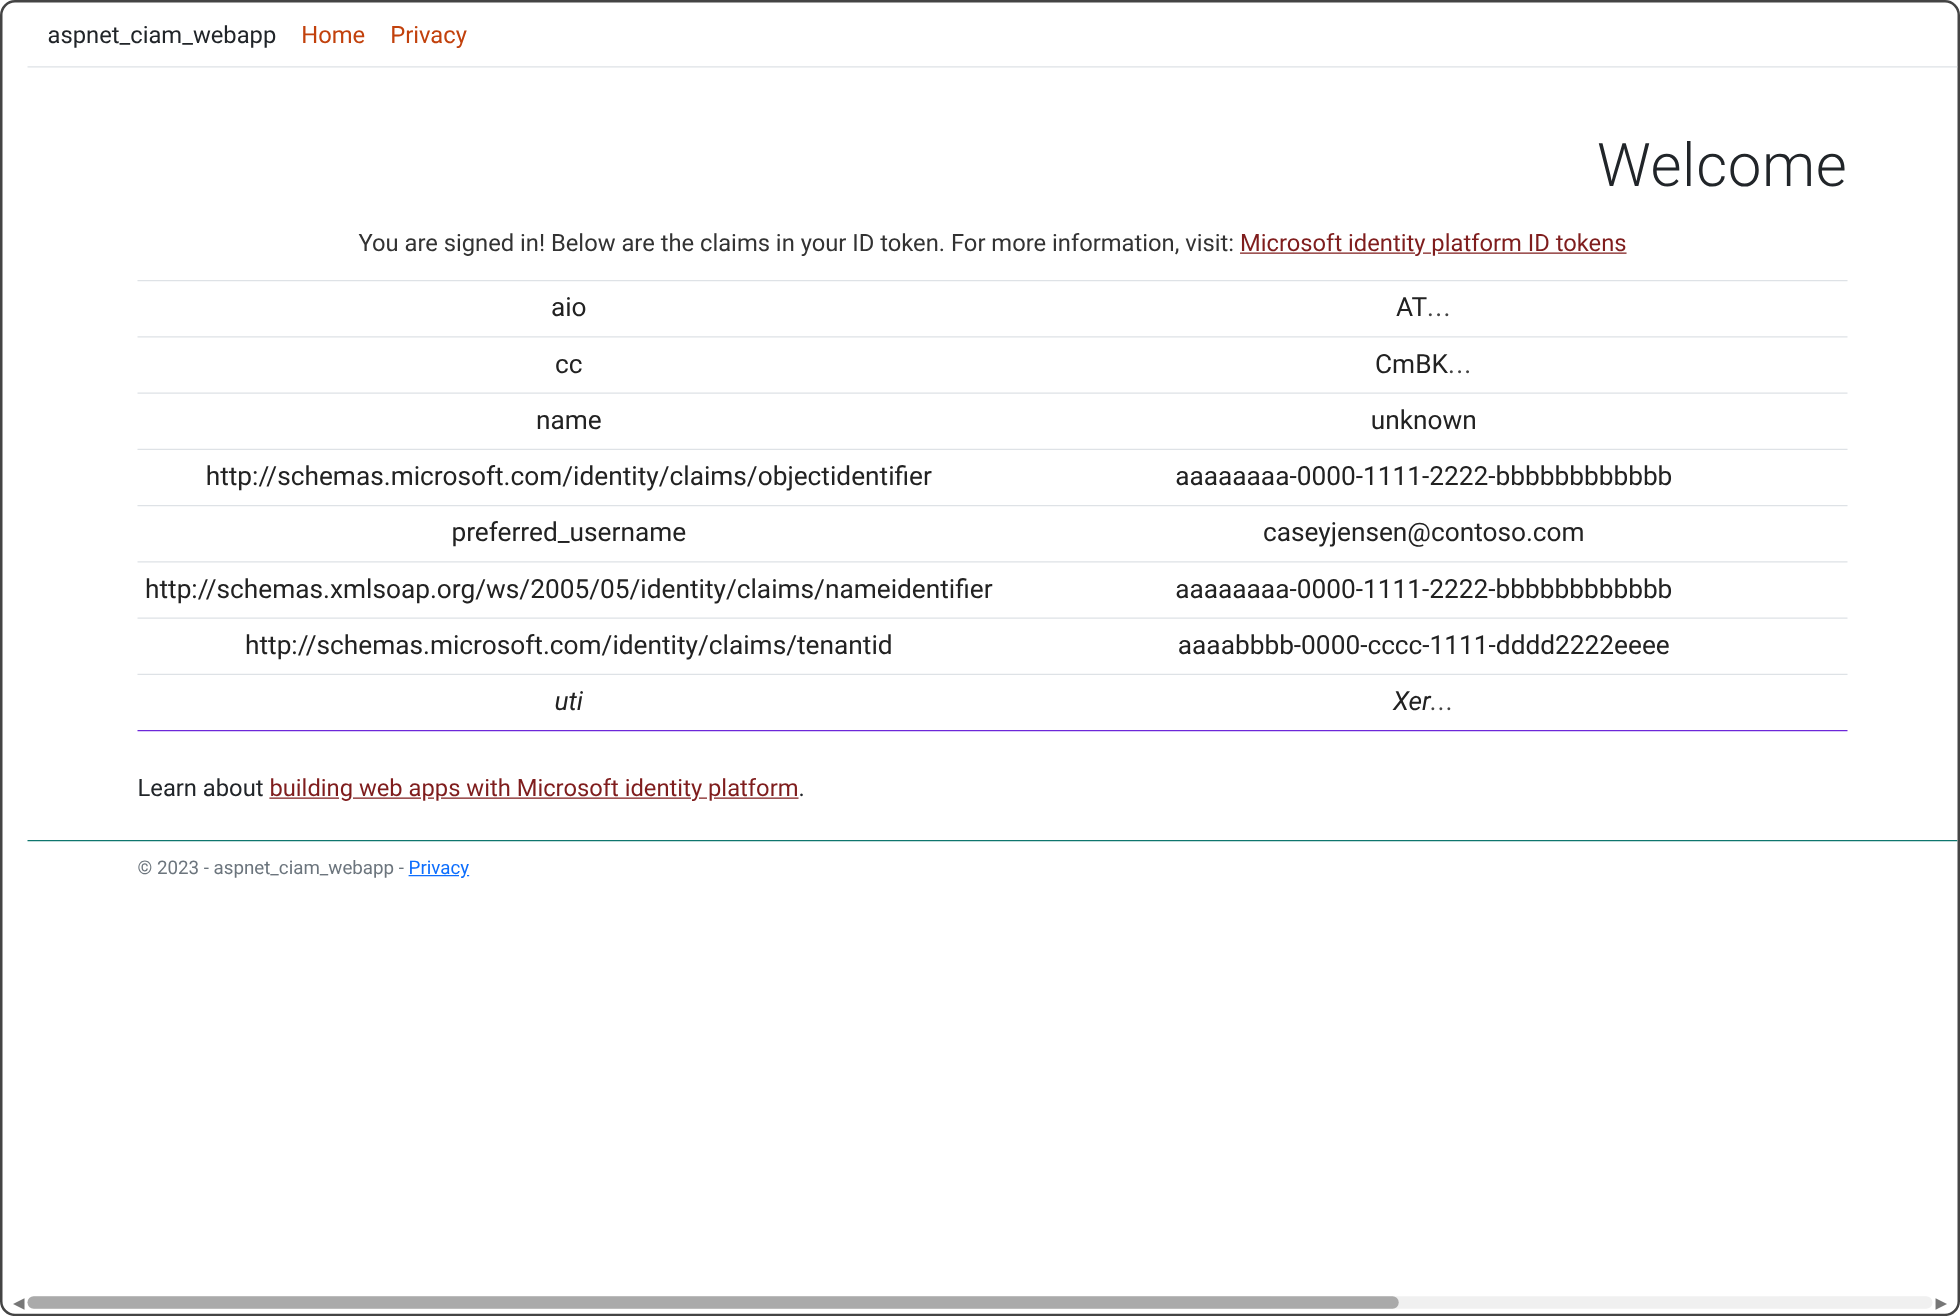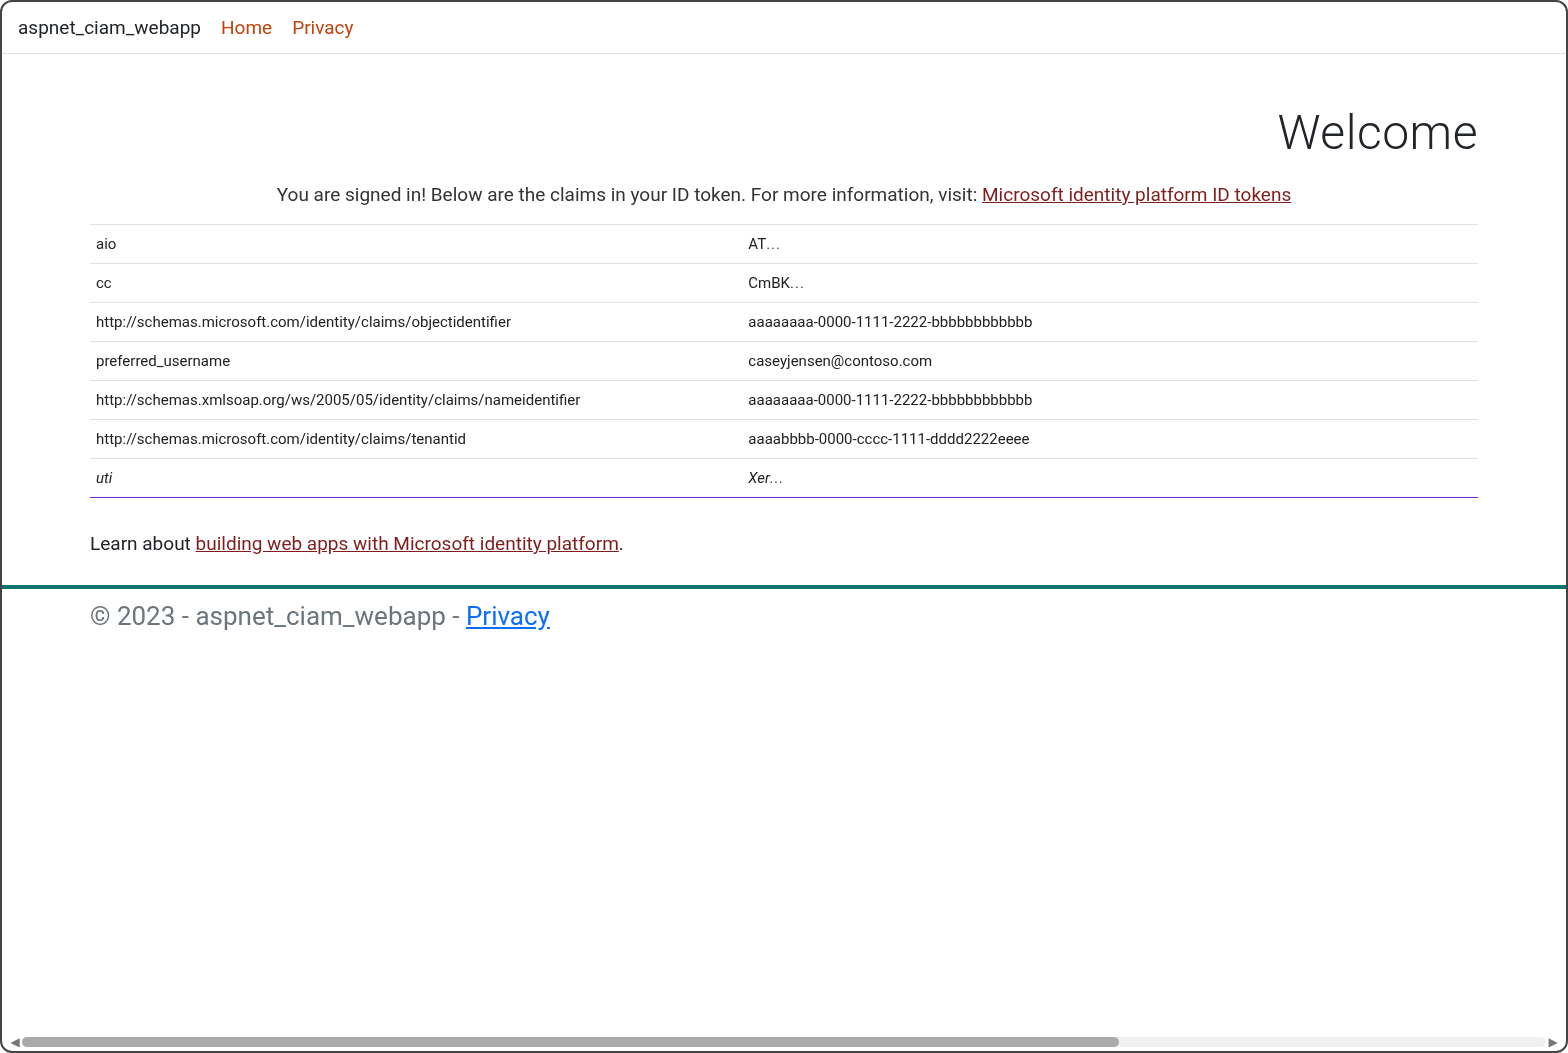--- a/index.html
+++ b/index.html
@@ -19,20 +19,21 @@
       border: 2px solid #444;
       border-radius: 12px;
       position: relative;
       overflow: hidden;
       display: flex;
       flex-direction: column;
     }
     .content-scroll {
       flex: 1;
       overflow: auto;
+      padding-left: 20px;
     }
     .navbar {
       display: flex;
       align-items: center;
       padding: 14px 16px;
       border-bottom: 1px solid #dee2e6;
       font-size: 19px;
     }
     .brand {
       color: #212529;
@@ -73,44 +74,45 @@
       cursor: pointer;
     }
     table.claims {
       width: 100%;
       border-collapse: collapse;
       margin-top: 6px;
     }
     table.claims td {
       padding: 10px 6px;
       border-top: 1px solid #dee2e6;
-      font-size: 15px;
+      font-size: 21px;
       vertical-align: middle;
       color: #222;
+      text-align: center;
     }
     table.claims tr:last-child td {
       border-bottom: 1px solid #6d28d9;
       font-style: italic;
     }
     table.claims td.key {
       width: 47%;
     }
     .ellipsis {
       letter-spacing: 1px;
       color: #444;
     }
     .learn {
       font-size: 19px;
       margin: 34px 0 30px 0;
     }
     .footer {
-      border-top: 4px solid #0f766e;
+      border-top: 1px solid #0f766e;
       padding: 12px 88px 30px 88px;
       color: #6c757d;
-      font-size: 26px;
+      font-size: 15px;
       margin-top: 4px;
     }
     .footer .link {
       color: #0d6efd;
     }
     
     .hscroll {
       position: absolute;
       left: 6px;
       right: 6px;
@@ -167,20 +169,24 @@
         <tbody id="claims-body">
             <tr>
               <td class="key">aio</td>
               <td>AT<span class="ellipsis">...</span></td>
             </tr>
             <tr>
               <td class="key">cc</td>
               <td>CmBK<span class="ellipsis">...</span></td>
             </tr>
             <tr>
+              <td class="key">name</td>
+              <td>unknown</td>
+            </tr>
+            <tr>
               <td class="key">http://schemas.microsoft.com/identity/claims/objectidentifier</td>
               <td>aaaaaaaa-0000-1111-2222-bbbbbbbbbbbb</td>
             </tr>
             <tr>
               <td class="key">preferred_username</td>
               <td>caseyjensen@contoso.com</td>
             </tr>
             <tr>
               <td class="key">http://schemas.xmlsoap.org/ws/2005/05/identity/claims/nameidentifier</td>
               <td>aaaaaaaa-0000-1111-2222-bbbbbbbbbbbb</td>

